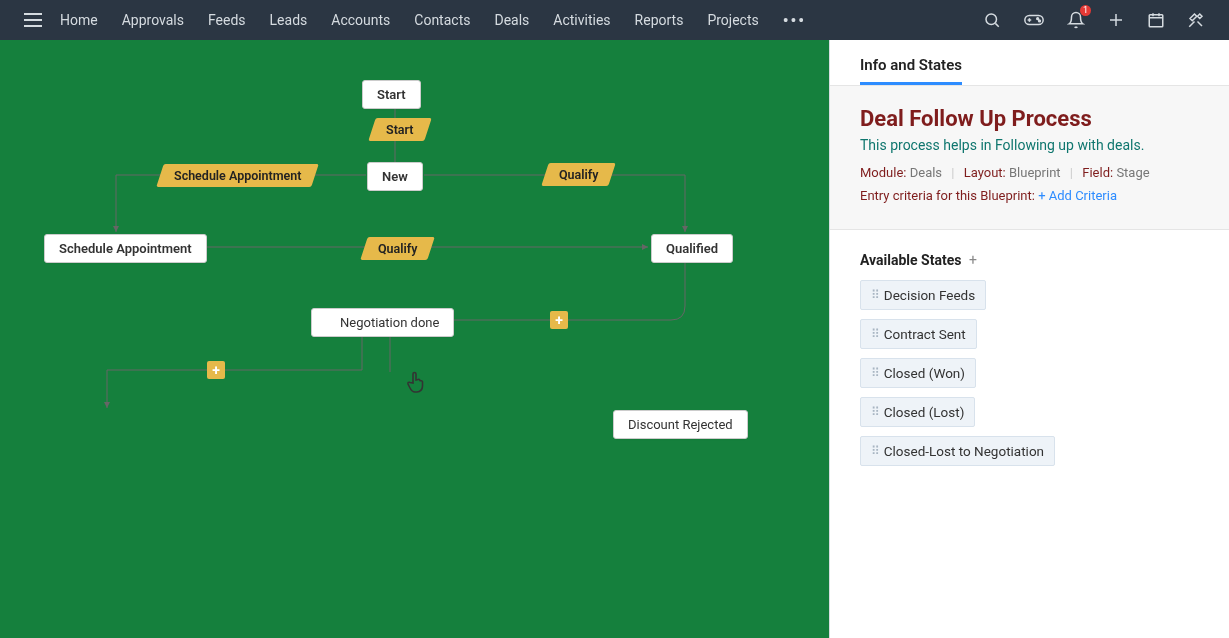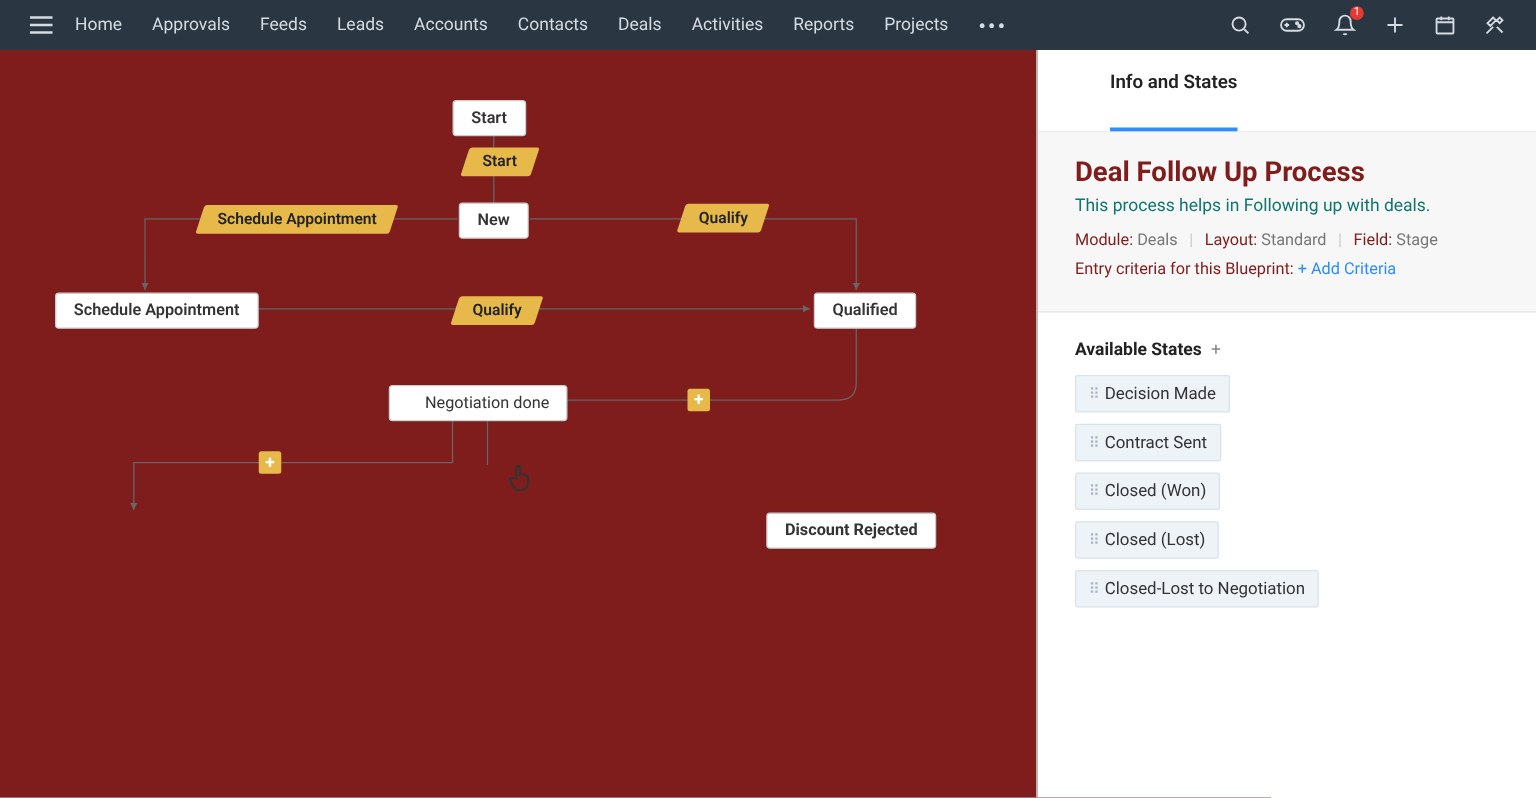--- a/index.html
+++ b/index.html
@@ -13,26 +13,26 @@
 .nav-item { cursor: pointer; }
 .nav-more { margin-left: 24px; cursor: pointer; letter-spacing: 2px; font-weight: bold; }
 .nav-spacer { flex: 1; }
 .nav-icons { display: flex; gap: 22px; align-items: center; }
 .nav-icon { color: #d5dbe0; cursor: pointer; position: relative; }
 .nav-icon svg { display: block; }
 .badge { position: absolute; top: -6px; right: -6px; background: #e53935; color: #fff; font-size: 9px; border-radius: 6px; padding: 0 3px; line-height: 11px; min-width: 11px; text-align: center; }
 
 
 .main { display: flex; height: 598px; }
-.canvas { flex: 1; position: relative; background: #7f1d1d; border-right: 1px solid #d7dde0; overflow: hidden; }
+.canvas { flex: 1; position: relative; background: #15803d; border-right: 1px solid #d7dde0; overflow: hidden; }
 .sidebar { width: 399px; background: #fff; display: flex; flex-direction: column; }
 
 
 .side-tabs { border-bottom: 1px solid #e5e5e5; padding: 0 30px; }
-.side-tab { display: inline-block; padding: 16px 0 28px; font-size: 15px; font-weight: 600; color: #222; border-bottom: 3px solid #2d8cff; margin-left: 28px; }
+.side-tab { display: inline-block; padding: 16px 0 8px; font-size: 15px; font-weight: 600; color: #222; border-bottom: 3px solid #2d8cff; }
 .side-header { padding: 20px 30px 18px; background: #f7f7f7; border-bottom: 1px solid #e5e5e5; }
 .side-title { font-size: 22px; font-weight: 700; color: #7f1d1d; margin-bottom: 6px; }
 .side-desc { font-size: 14px; color: #0f766e; margin-bottom: 12px; }
 .side-meta { font-size: 13px; color: #555; margin-bottom: 8px; }
 .side-meta .lbl { color: #7f1d1d; }
 .side-meta .val { color: #777; }
 .side-meta .sep { color: #ccc; margin: 0 6px; }
 .criteria-link { color: #2d8cff; cursor: pointer; }
 .side-body { padding: 22px 30px; }
 .avail-title { font-size: 14px; font-weight: 700; color: #222; margin-bottom: 12px; }
@@ -153,59 +153,59 @@
     <div class="trans" style="left:372px; top:78px;"><span>Start</span></div>
     <div class="node bold" style="left:367px; top:122px;">New</div>
     <div class="trans" style="left:160px; top:124px;"><span>Schedule Appointment</span></div>
     <div class="trans" style="left:545px; top:123px;"><span>Qualify</span></div>
     <div class="node bold" style="left:44px; top:194px;">Schedule Appointment</div>
     <div class="trans" style="left:364px; top:197px;"><span>Qualify</span></div>
     <div class="node bold" style="left:651px; top:194px;">Qualified</div>
     <div class="plus-diamond" style="left:550px; top:271px;">+</div>
     <div class="node" style="left:311px; top:268px;padding-left:28px;">Negotiation done</div>
     <div class="plus-diamond" style="left:207px; top:321px;">+</div>
-    <div class="node" style="left:613px; top:370px;font-weight:bold;">Discount Rejected</div>
+    <div class="node" style="left:613px; top:370px;">Discount Rejected</div>
 
     <div class="cursor-hand" style="left:404px; top:330px;">
       <svg width="24" height="26" viewBox="0 0 24 26" fill="none" stroke="#333" stroke-width="1.6">
           <path d="M9 13V4a1.5 1.5 0 013 0v6l2-.5a1.3 1.3 0 012 1l1 .2a1.3 1.3 0 011.5 1.3v4c0 3-2 6-5.5 6h-2c-3 0-4-2-5-4l-2-4a1.3 1.3 0 012-1.5z"></path>
         </svg>
     </div>
   </div>
 
   <div class="sidebar">
     <div class="side-tabs">
       <div class="side-tab">Info and States</div>
     </div>
     <div class="side-header">
       <div class="side-title">Deal Follow Up Process</div>
       <div class="side-desc">This process helps in Following up with deals.</div>
       <div class="side-meta">
         <span class="lbl">Module:</span>
         <span class="val">Deals</span>
         <span class="sep">|</span>
         <span class="lbl">Layout:</span>
-        <span class="val">Standard</span>
+        <span class="val">Blueprint</span>
         <span class="sep">|</span>
         <span class="lbl">Field:</span>
         <span class="val">Stage</span>
       </div>
       <div class="side-meta">
         <span class="lbl">Entry criteria for this Blueprint:</span>
         <span class="criteria-link">+ Add Criteria</span>
       </div>
     </div>
     <div class="side-body">
       <div class="avail-title">
         <span>Available States</span>
         <span class="avail-plus">+</span>
       </div>
       <div class="state-row"><div class="state-pill">
             <span class="drag-handle">⠿</span>
-            <span>Decision Made</span>
+            <span>Decision Feeds</span>
           </div></div>
       <div class="state-row"><div class="state-pill">
             <span class="drag-handle">⠿</span>
             <span>Contract Sent</span>
           </div></div>
       <div class="state-row"><div class="state-pill">
             <span class="drag-handle">⠿</span>
             <span>Closed (Won)</span>
           </div></div>
       <div class="state-row"><div class="state-pill">

